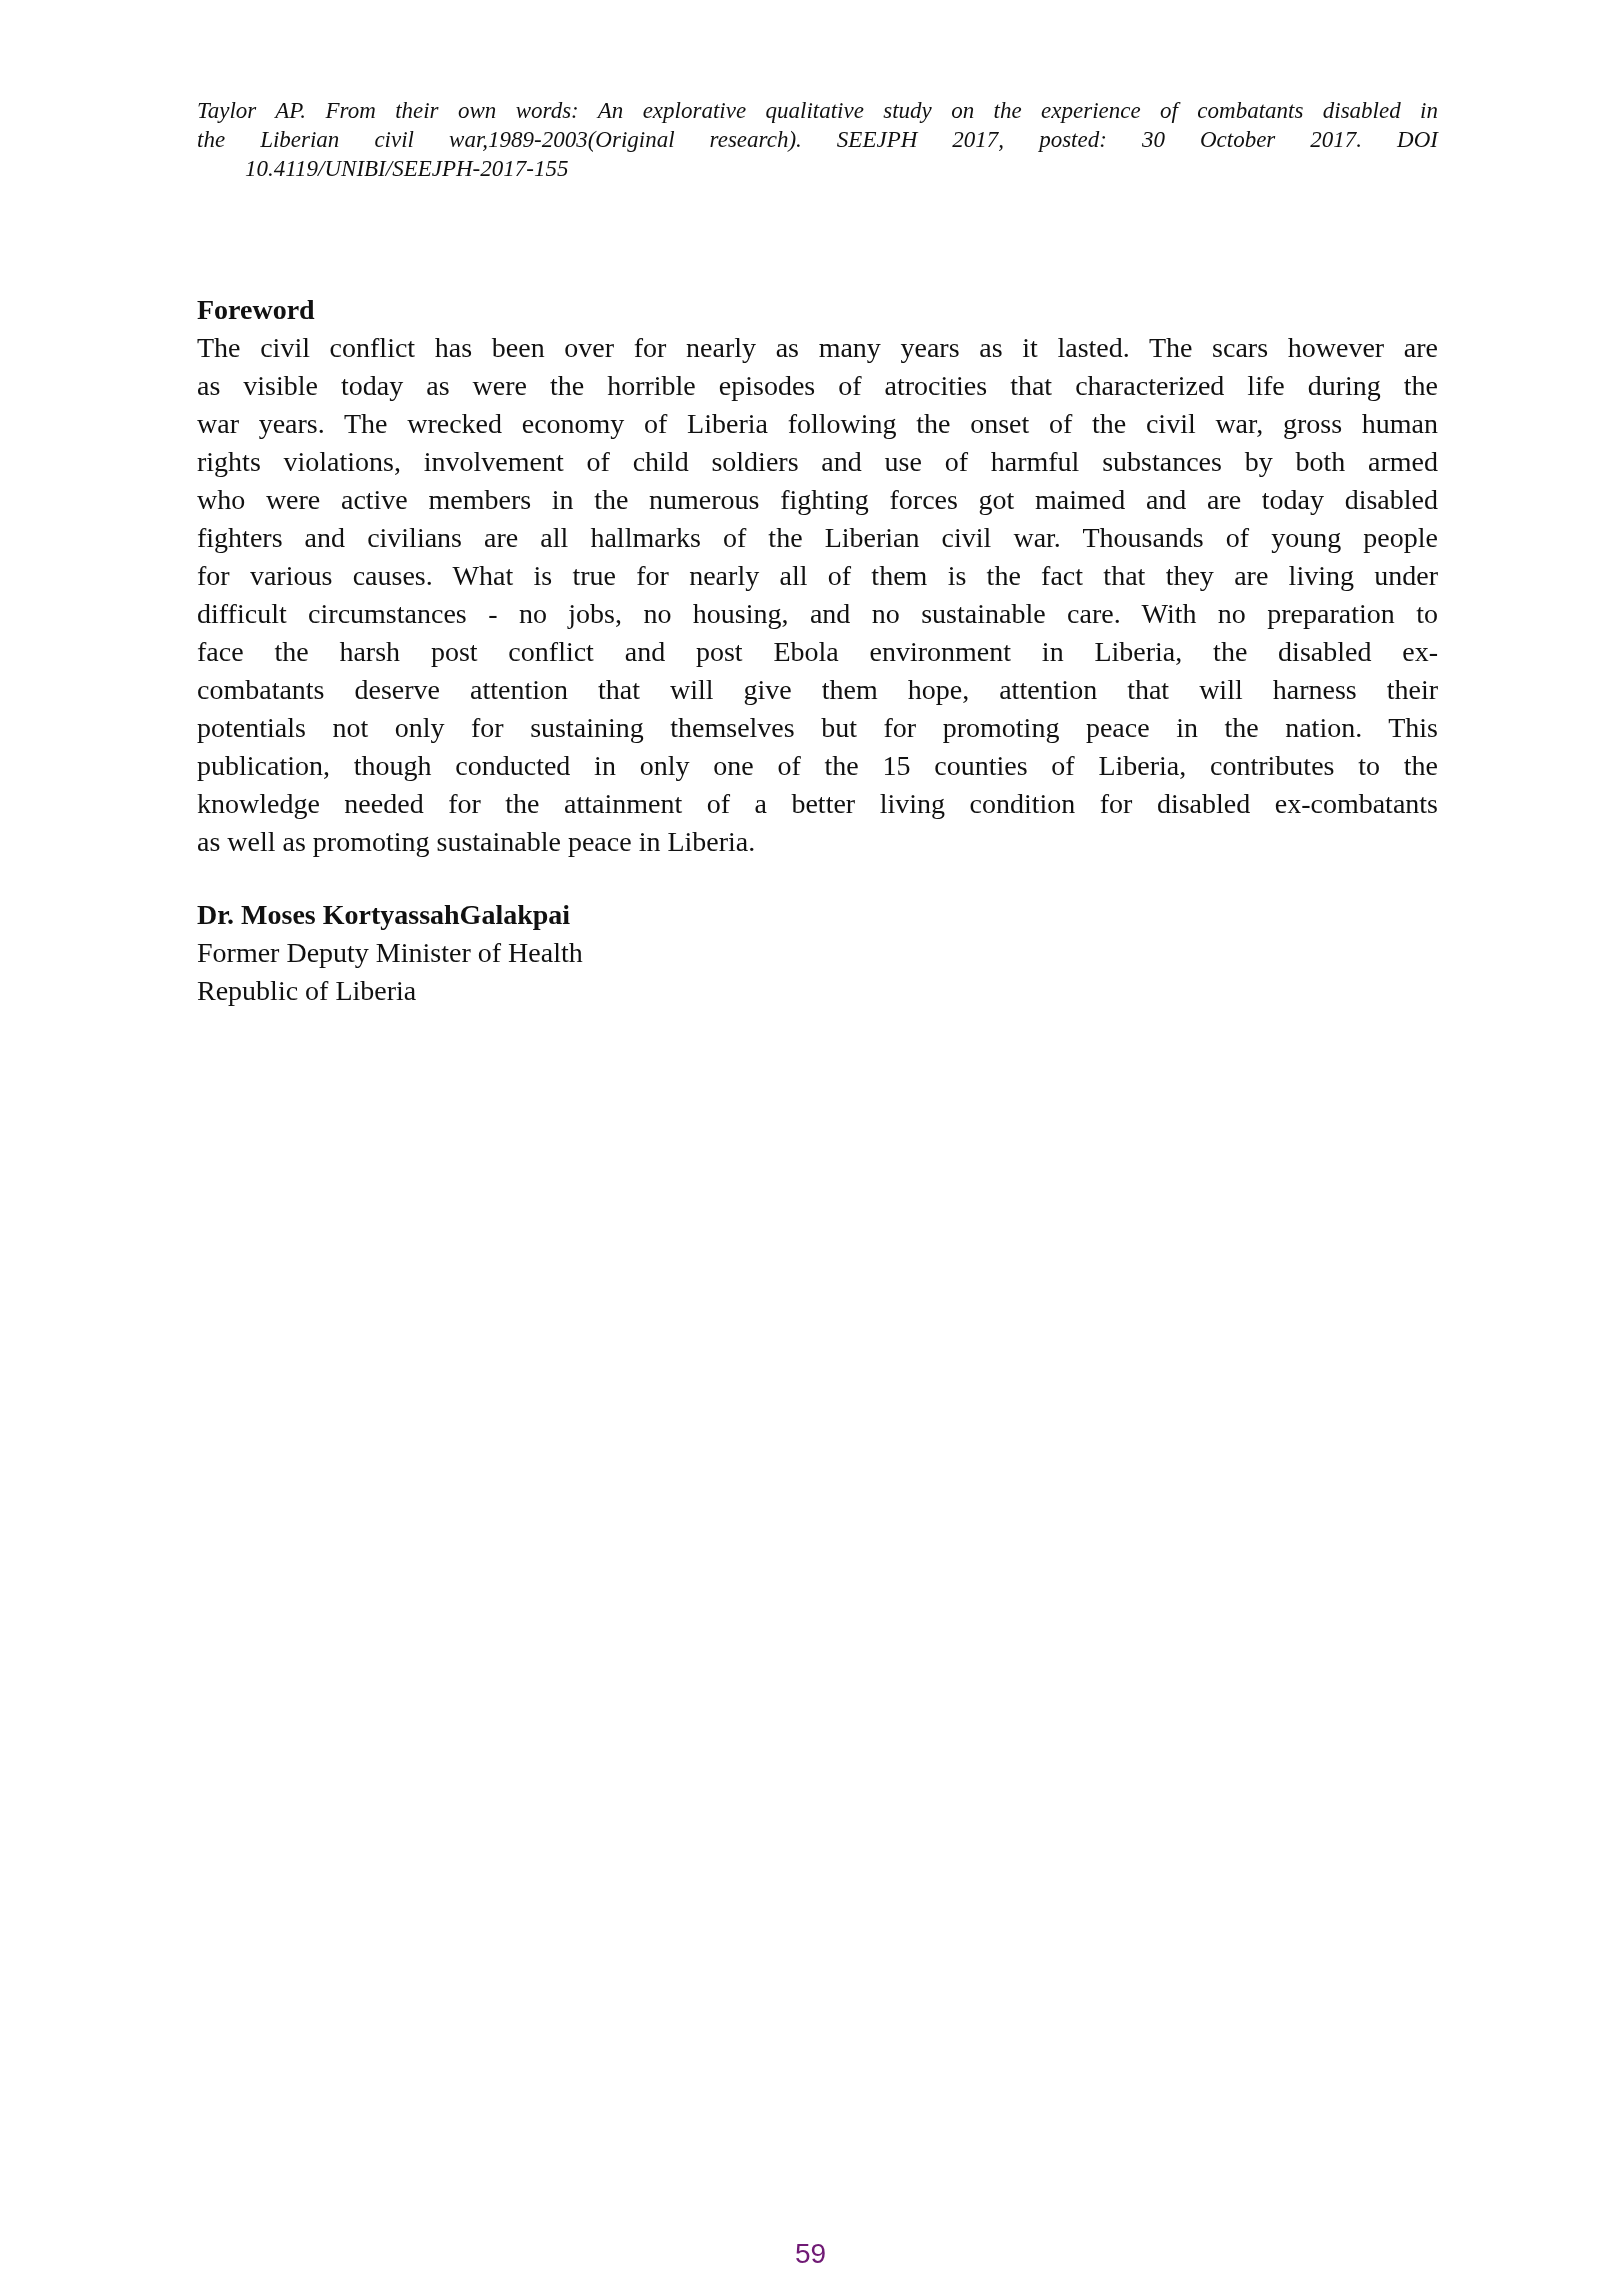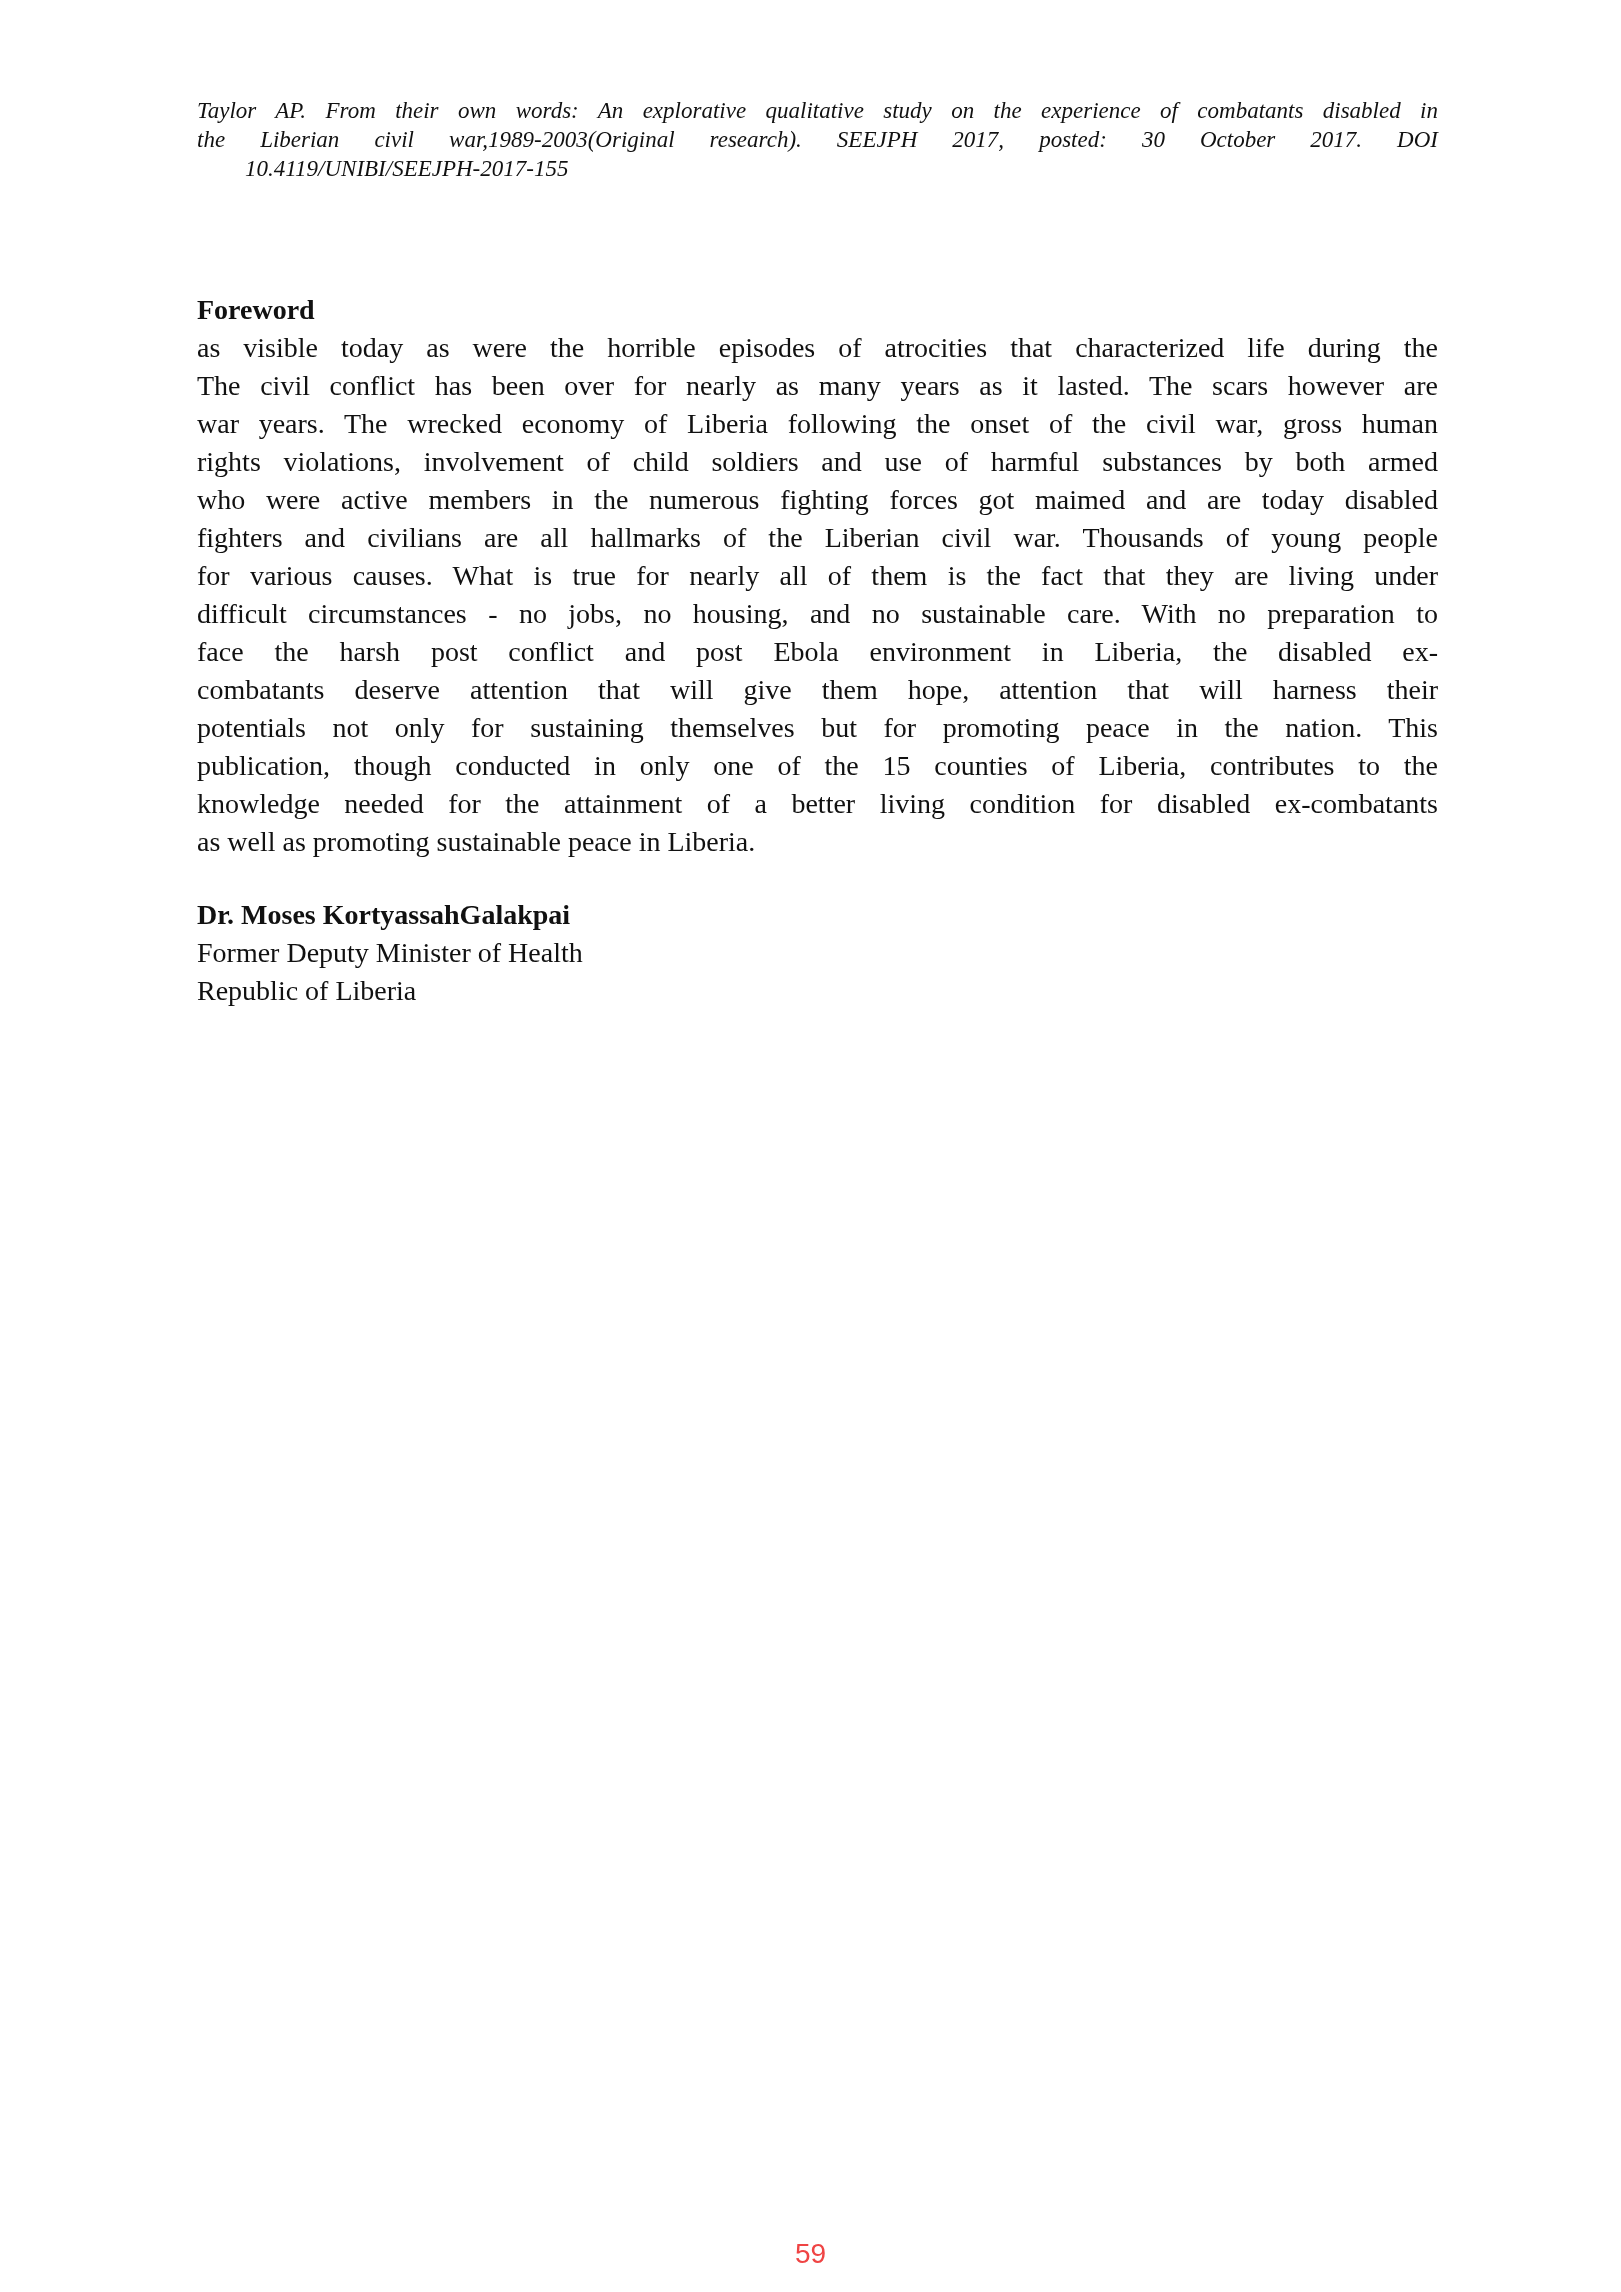--- a/index.html
+++ b/index.html
@@ -76,37 +76,37 @@
     }
     .page-number {
       position: absolute;
       left: 0;
       width: 1621px;
       top: 2237px;
       text-align: center;
       font-family: "Liberation Sans", "DejaVu Sans", sans-serif;
       font-size: 28px;
       line-height: 33px;
-      color: #ef4444;
+      color: #701a75;
     }
   </style>
 </head>
 <body>
 
 <div class="page-header">
   <span class="hdr-line">Taylor AP. From their own words: An explorative qualitative study on the experience of combatants disabled in</span>
   <span class="hdr-line">the Liberian civil war,1989-2003(Original research). SEEJPH 2017, posted: 30 October 2017. DOI</span>
   <span class="hdr-line last">10.4119/UNIBI/SEEJPH-2017-155</span>
 </div>
 
 <div class="foreword">
   <div class="foreword-title">Foreword</div>
   <div>
+    <span class="body-line" style="white-space: normal;">The civil conflict has been over for nearly as many years as it lasted. The scars however are</span>
     <span class="body-line" style="white-space: normal;">as visible today as were the horrible episodes of atrocities that characterized life during the</span>
-    <span class="body-line" style="white-space: normal;">The civil conflict has been over for nearly as many years as it lasted. The scars however are</span>
     <span class="body-line" style="white-space: normal;">war years. The wrecked economy of Liberia following the onset of the civil war, gross human</span>
     <span class="body-line" style="white-space: normal;">rights violations, involvement of child soldiers and use of harmful substances by both armed</span>
     <span class="body-line" style="white-space: normal;">who were active members in the numerous fighting forces got maimed and are today disabled</span>
     <span class="body-line" style="white-space: normal;">fighters and civilians are all hallmarks of the Liberian civil war. Thousands of young people</span>
     <span class="body-line" style="white-space: normal;">for various causes. What is true for nearly all of them is the fact that they are living under</span>
     <span class="body-line" style="white-space: normal;">difficult circumstances - no jobs, no housing, and no sustainable care. With no preparation to</span>
     <span class="body-line" style="white-space: normal;">face the harsh post conflict and post Ebola  environment in Liberia, the disabled ex-</span>
     <span class="body-line" style="white-space: normal;">combatants deserve attention that will give them hope, attention that will harness their</span>
     <span class="body-line" style="white-space: normal;">potentials not only for sustaining themselves but for promoting peace in the nation. This</span>
     <span class="body-line" style="white-space: normal;">publication, though conducted in only one of the 15 counties of Liberia, contributes to the</span>

